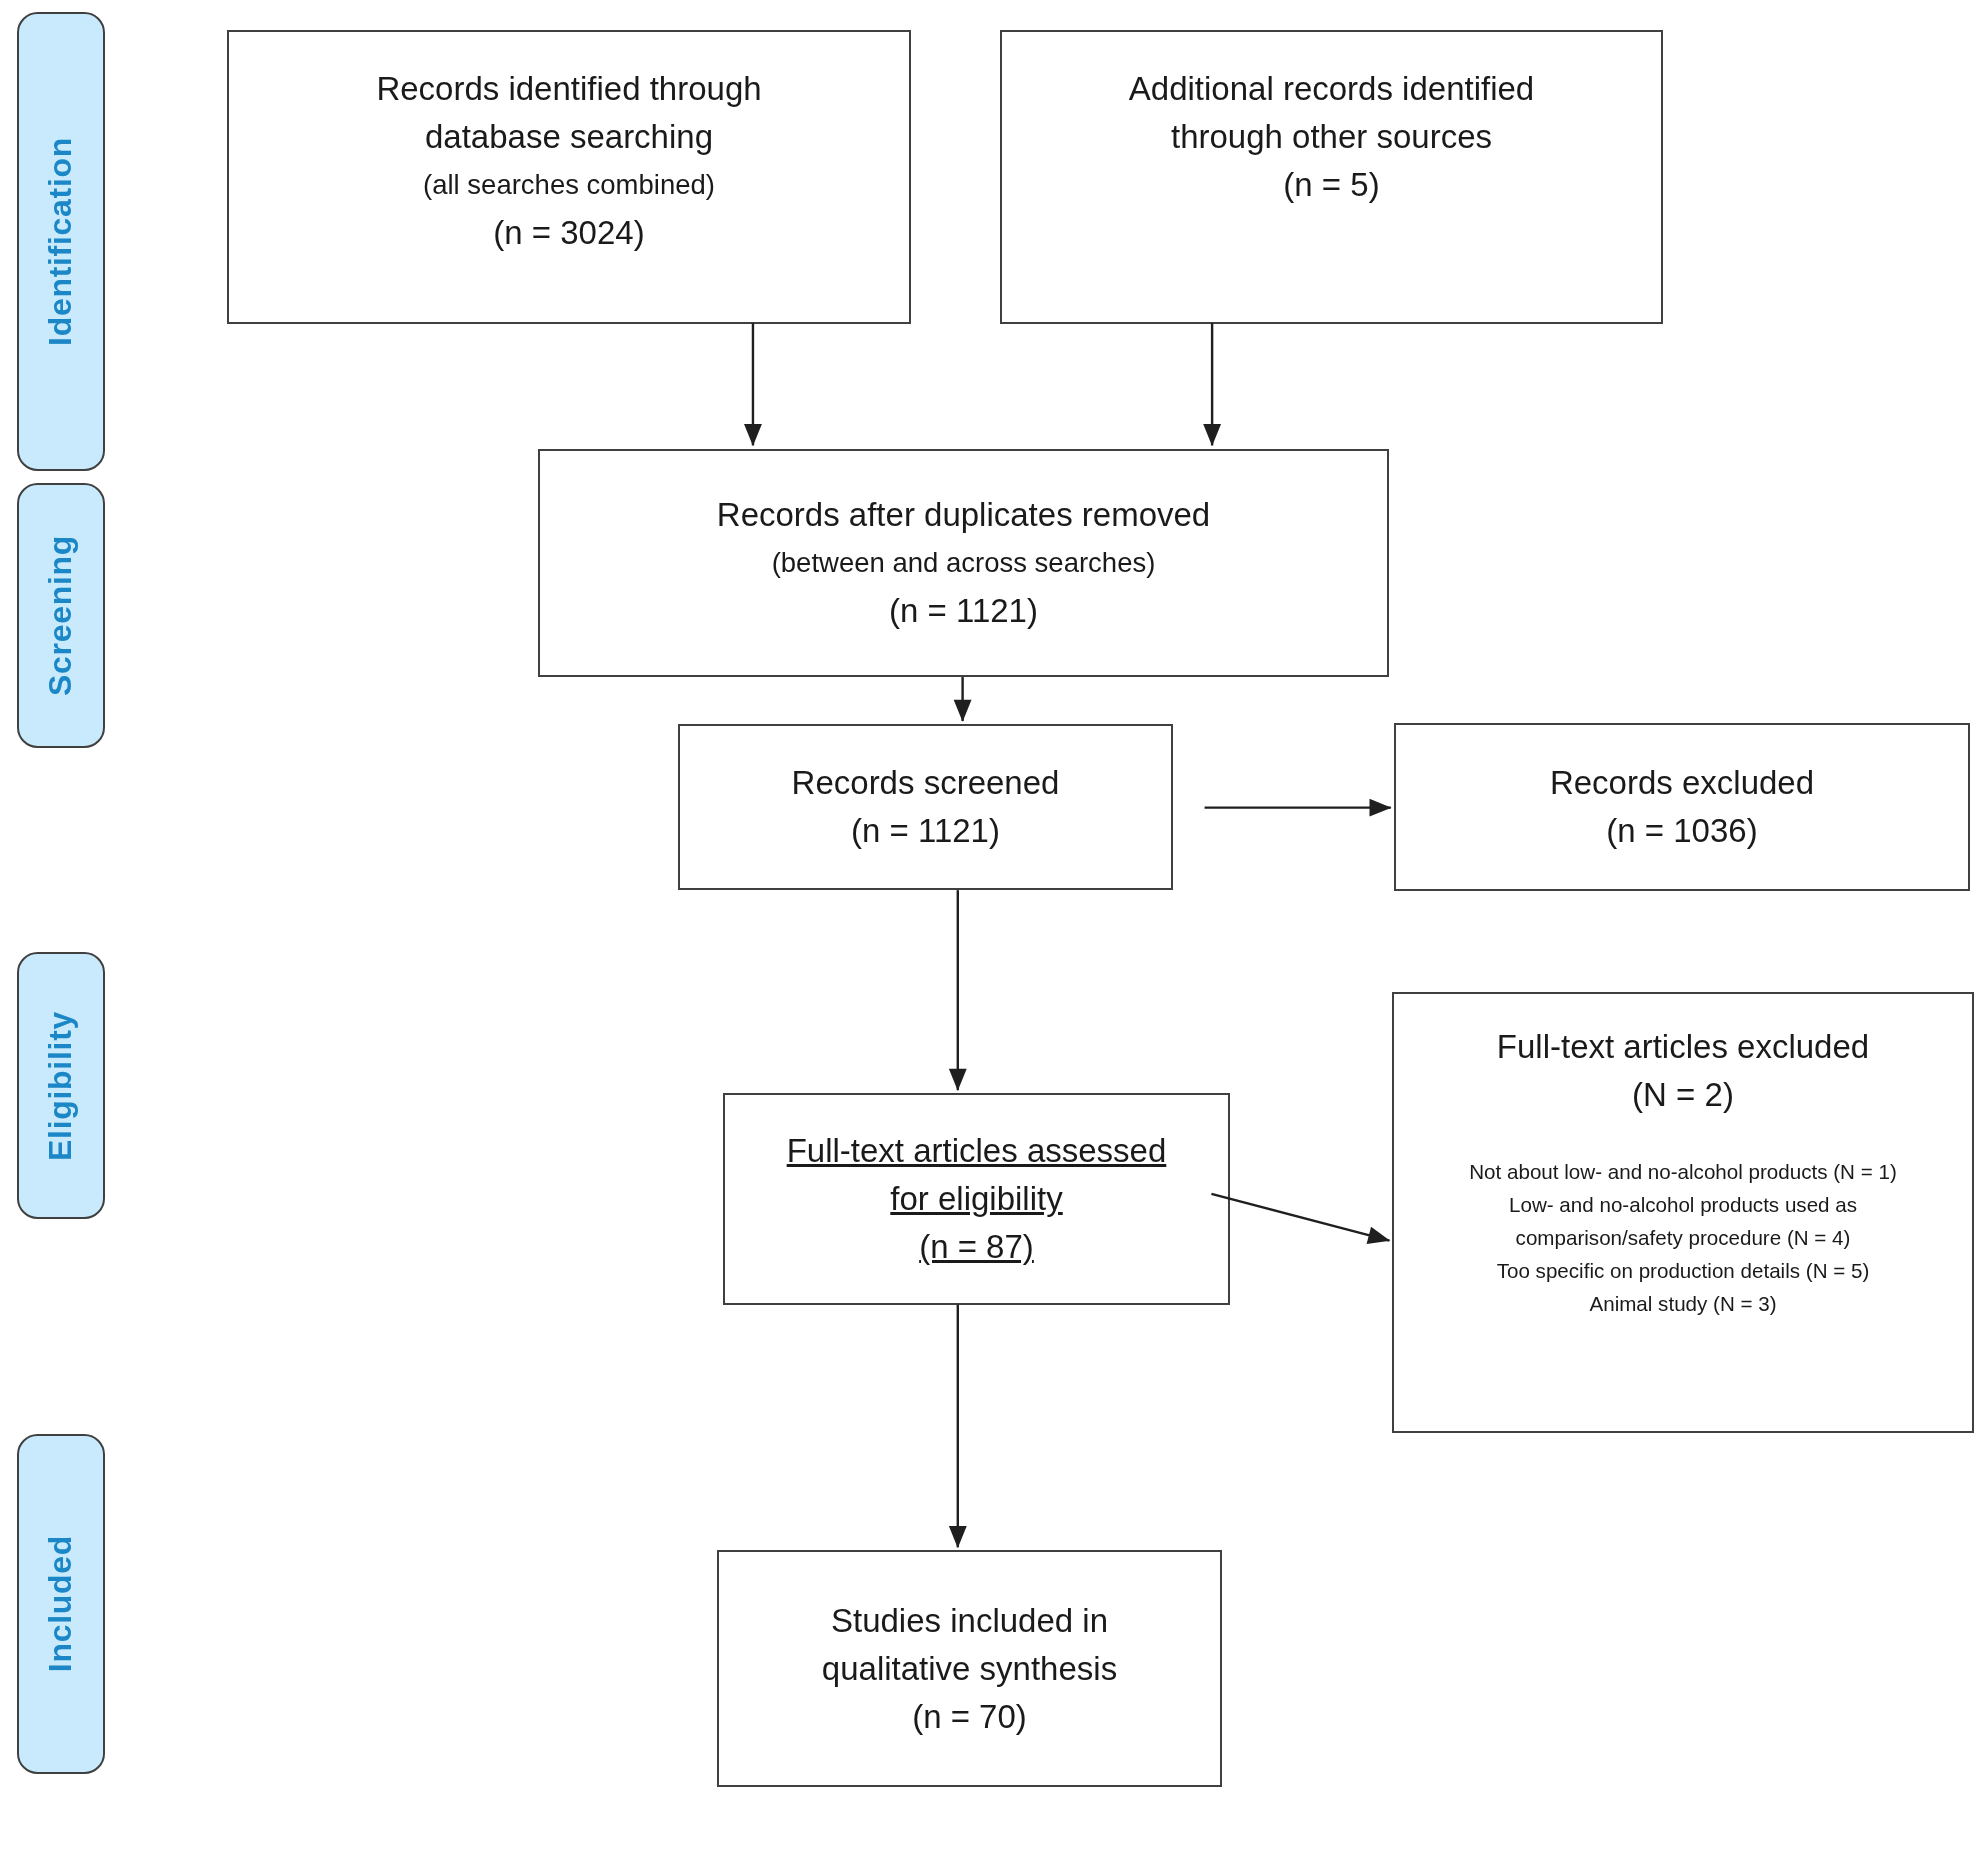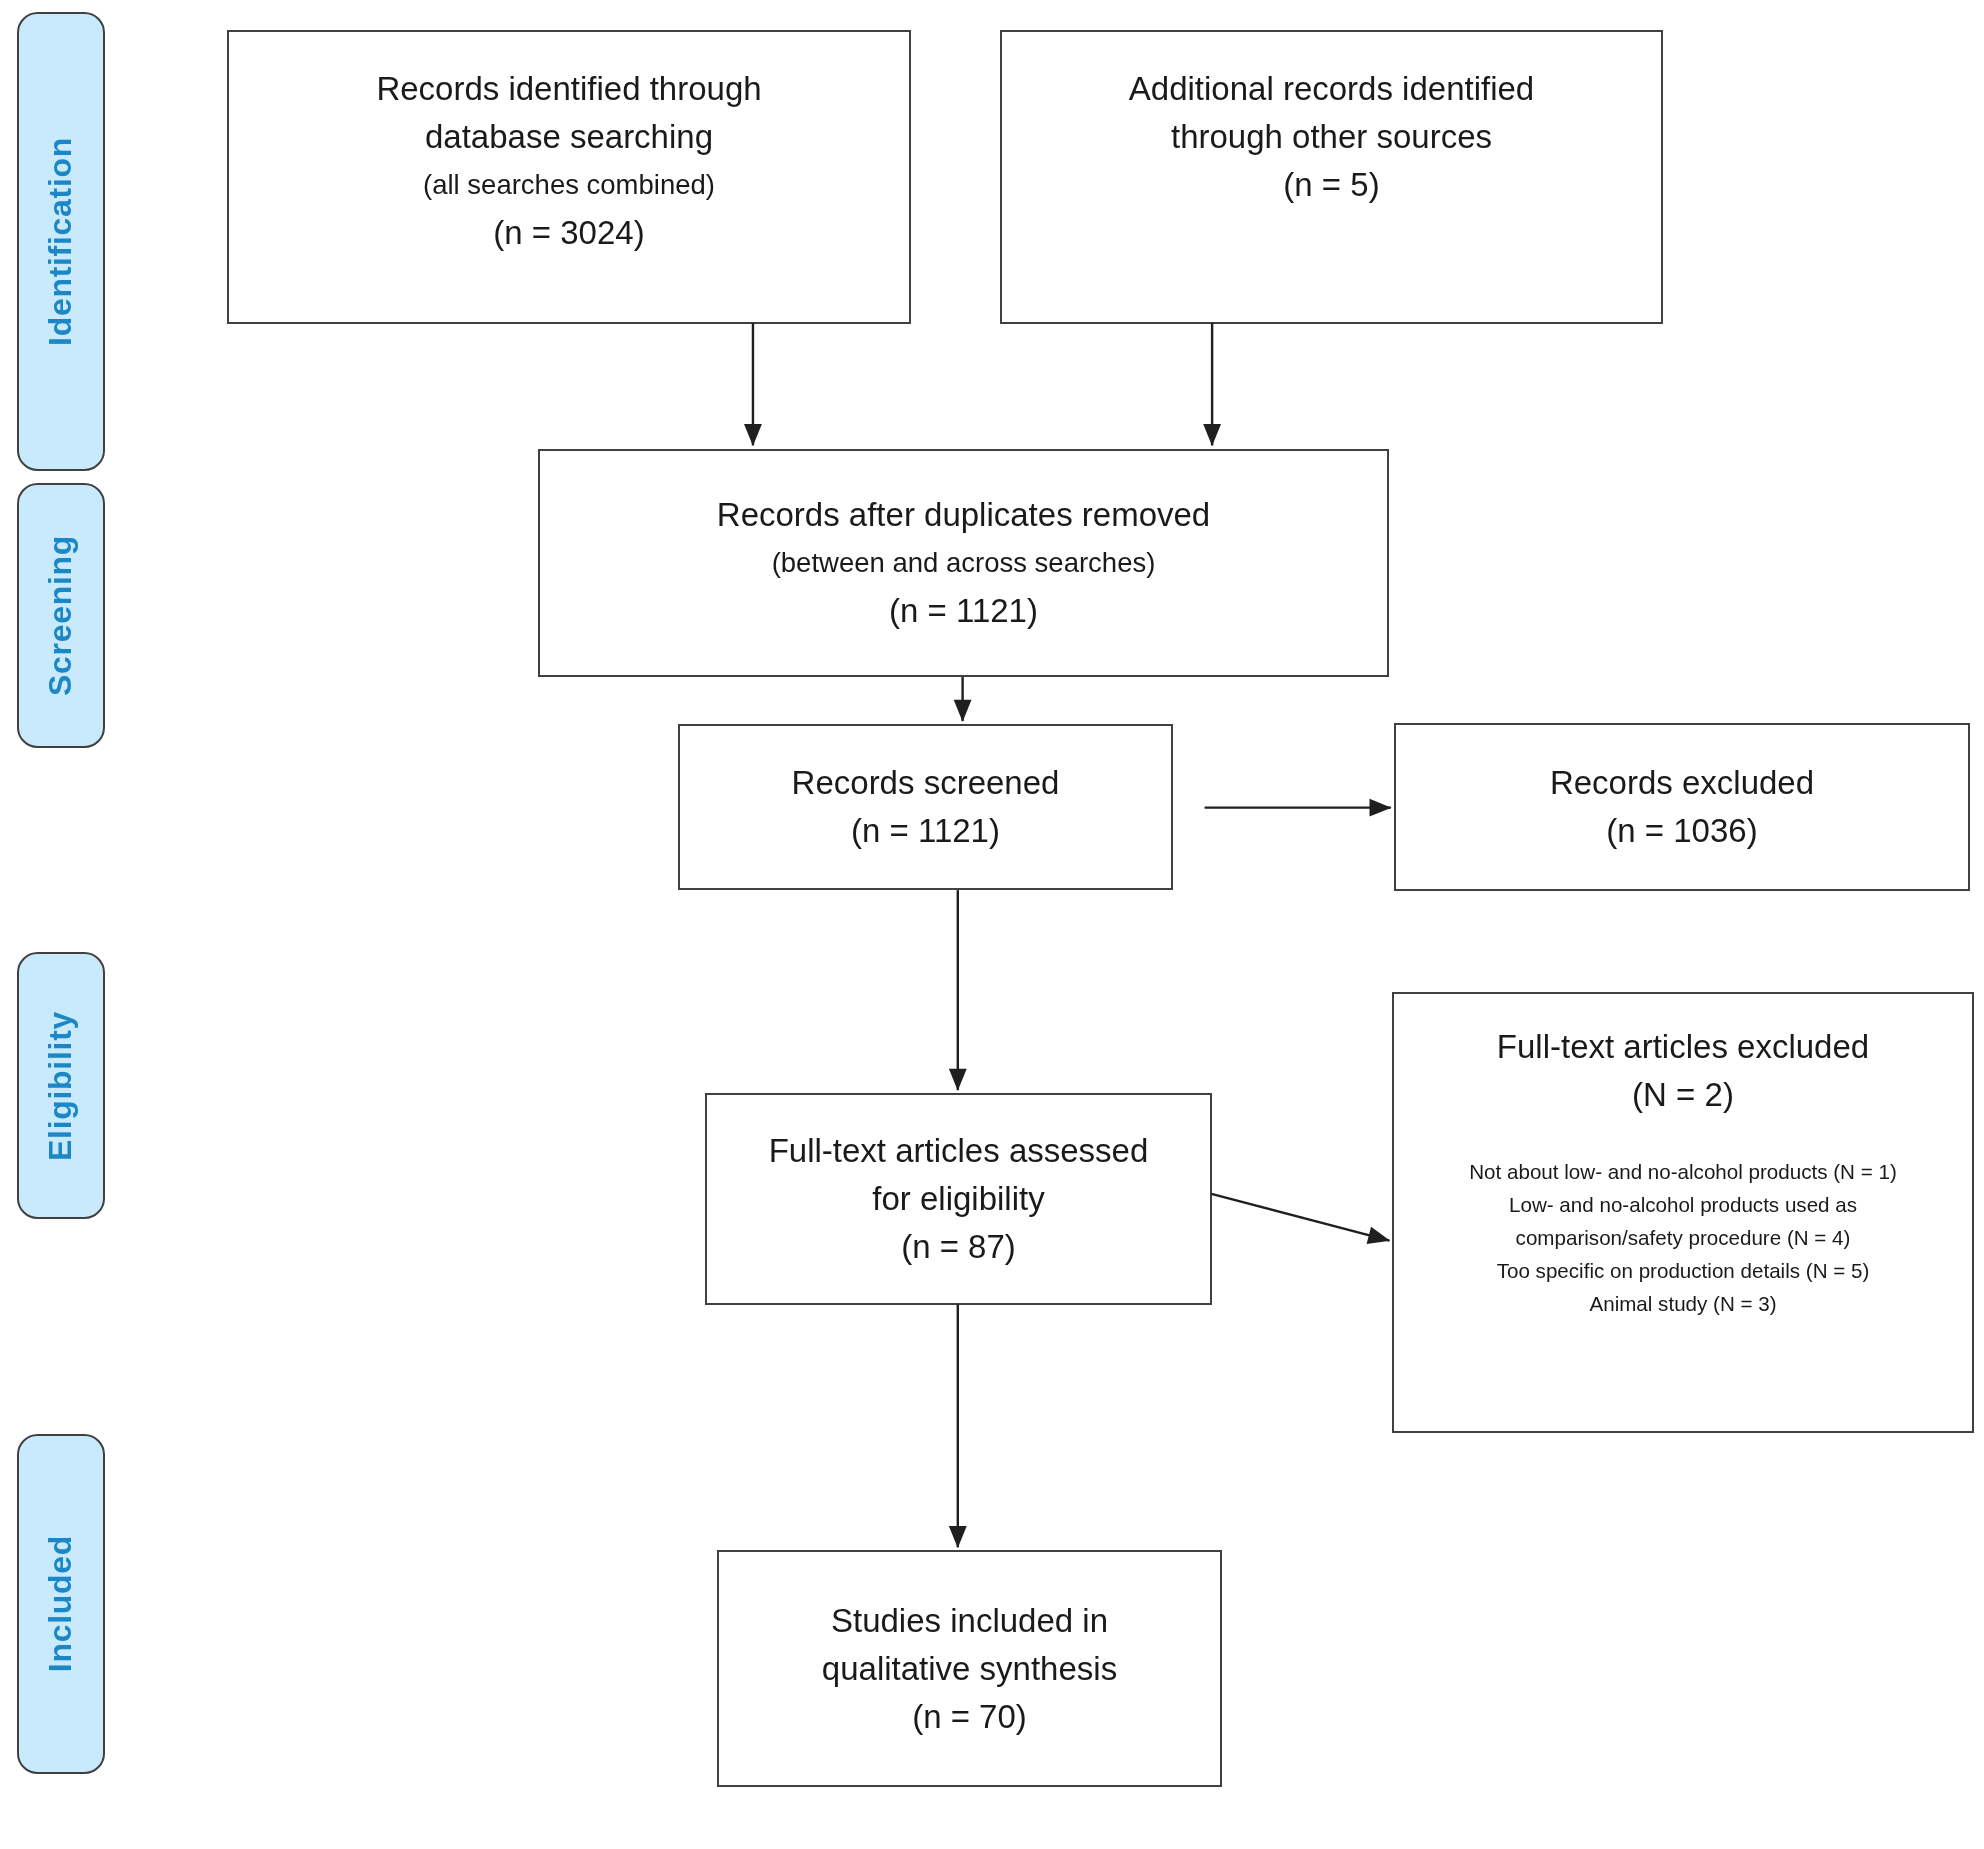--- a/index.html
+++ b/index.html
@@ -43,21 +43,21 @@
   .t48{font-size:33px;line-height:48px;}
   .t40{font-size:27.5px;line-height:48px;}
   .reason{font-size:20.6px;line-height:33px;}
   .reasons{margin-top:36px;width:100%;padding:0 27.5px;}
 
   #box-identified{left:227px;top:30px;width:684px;height:294px;padding:33px 20.6px 0;}
   #box-additional{left:1000px;top:30px;width:663px;height:294px;padding:33px 20.6px 0;}
   #box-deduplicated{left:538px;top:449px;width:851px;height:228px;padding:0 20.6px;}
   #box-screened{left:678px;top:724px;width:495px;height:166px;padding:0 13.8px;}
   #box-records-excluded{left:1394px;top:723px;width:576px;height:168px;padding:0 13.8px;text-align:center;}
-  #box-fulltext{left:705px;top:1093px;width:507px;height:212px;padding:0 13.8px;}
+  #box-fulltext{left:723px;top:1093px;width:507px;height:212px;padding:0 13.8px;text-decoration:underline;}
   #box-fulltext-excluded{left:1392px;top:992px;width:582px;height:441px;padding:29px 20.6px 0;}
   #box-included-studies{left:717px;top:1550px;width:505px;height:237px;padding:0 13.8px;}
 
   
   #arrows{position:absolute;left:0;top:0;pointer-events:none;}
 </style>
 </head>
 <body>
 
 <div id="canvas">

